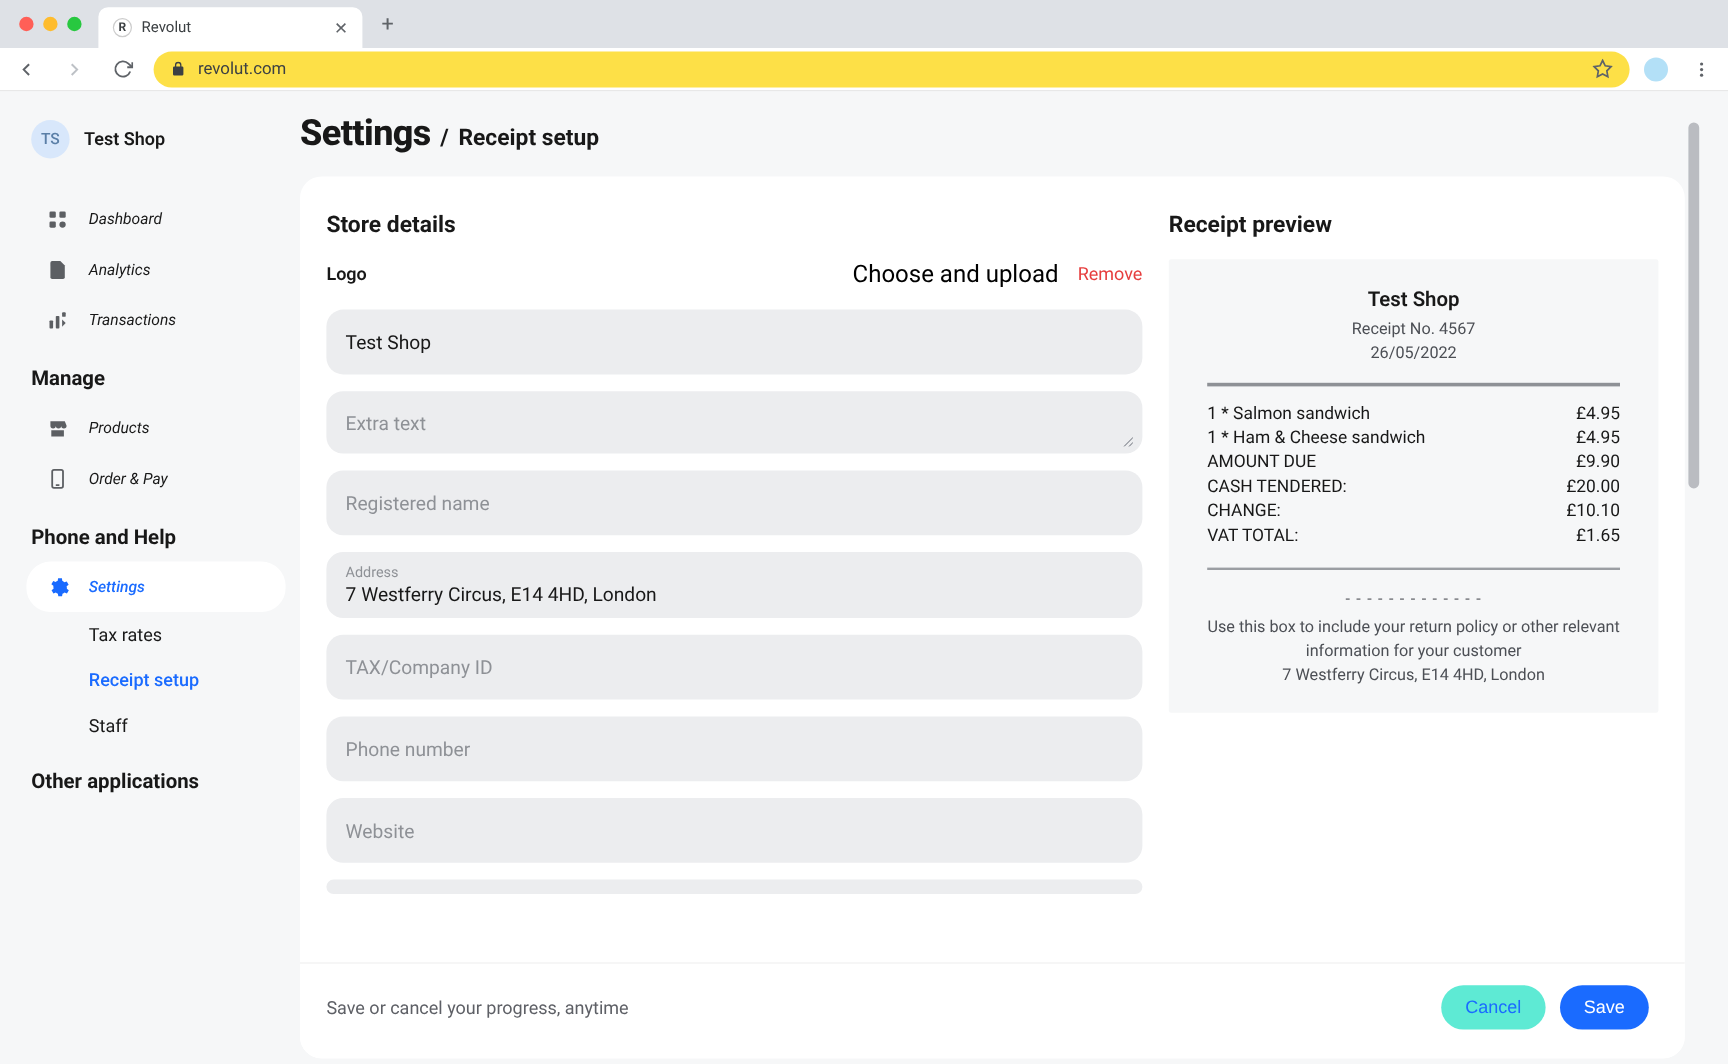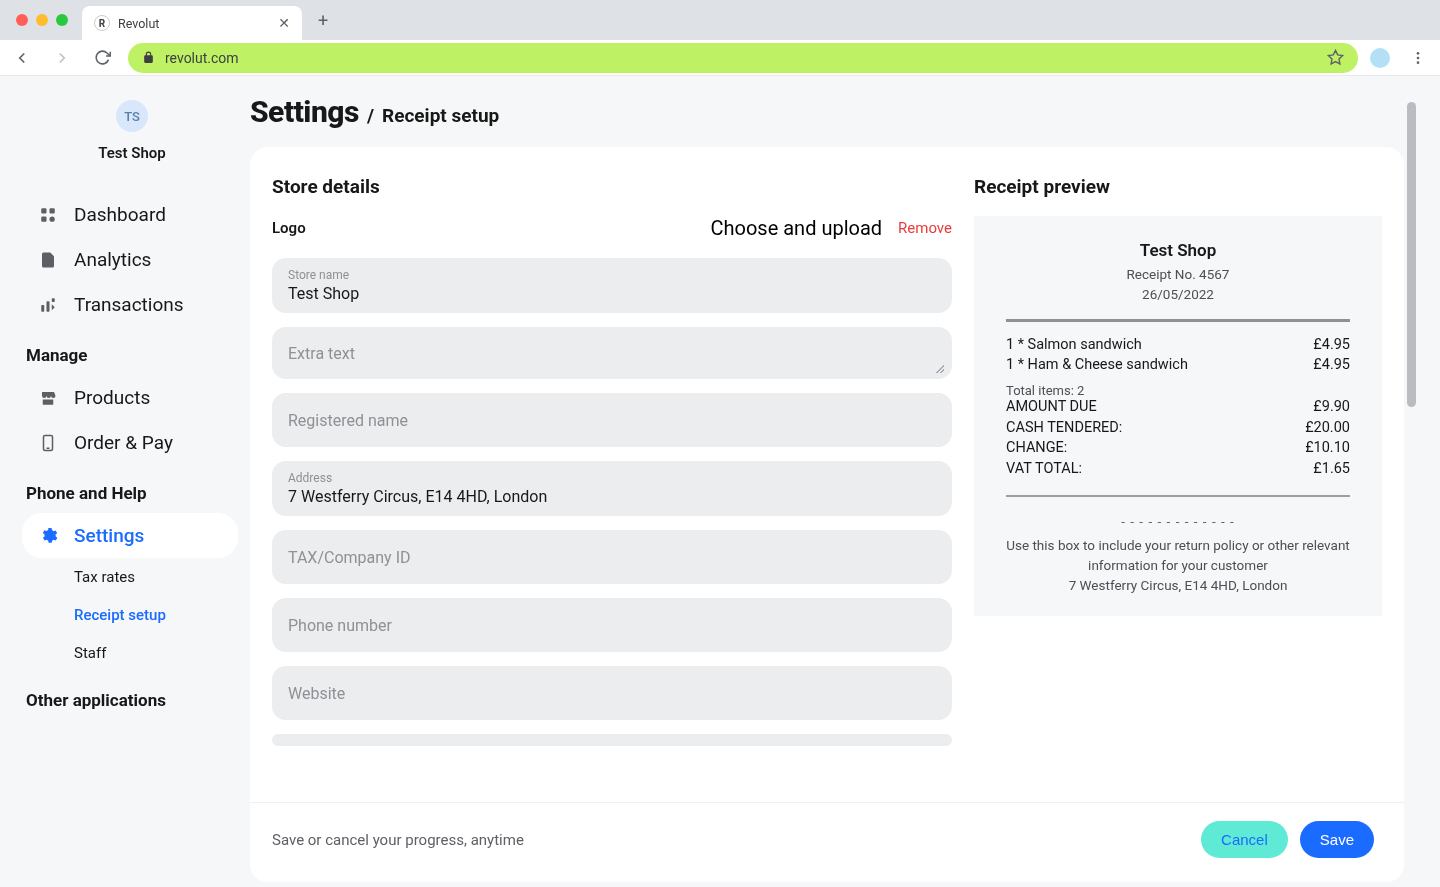--- a/index.html
+++ b/index.html
@@ -14,35 +14,35 @@
   .tl-g { background: #28c840; }
   .tab { background: #fff; border-radius: 8px 8px 0 0; height: 34px; margin-top: 6px; padding: 0 12px; display: flex; align-items: center; gap: 8px; min-width: 220px; font-size: 12.5px; color: #3c4043; }
   .tab-favicon { width: 16px; height: 16px; border-radius: 50%; background: #fff; border: 1px solid #ccc; display:flex; align-items:center; justify-content:center; font-size:10px; font-weight:700; }
   .tab-title { flex: 1; }
   .tab-close { color: #5f6368; font-size: 14px; cursor: pointer; }
   .new-tab { color: #5f6368; font-size: 18px; padding: 0 10px; cursor:pointer; }
   
   .toolbar { background: #fff; height: 36px; display: flex; align-items: center; padding: 0 8px; gap: 12px; border-bottom: 1px solid #e8e8e8; }
   .nav-btn { width: 28px; height: 28px; display:flex; align-items:center; justify-content:center; color: #5f6368; cursor:pointer; }
   .nav-btn.disabled { color: #bdc1c6; }
-  .addr-bar { flex: 1; background: #bef264; border-radius: 16px; height: 30px; display: flex; align-items: center; padding: 0 14px; gap: 10px; font-size: 14px; color: #3c4043; }
+  .addr-bar { flex: 1; background: #fde047; border-radius: 16px; height: 30px; display: flex; align-items: center; padding: 0 14px; gap: 10px; font-size: 14px; color: #3c4043; }
   .addr-icons-right { display:flex; align-items:center; gap: 14px; color: #5f6368;}
   .addr-bar .lock { font-size: 12px; }
   .profile-dot { width:20px; height:20px; border-radius:50%; background:#b3e0f7; }
   
   
   .app { display: flex; height: calc(887px - 76px); }
   .app ::-webkit-scrollbar { width:10px; }
   .app ::-webkit-scrollbar-thumb { background:#c0c2c5; border-radius:5px; }
   .sidebar { width: 250px; padding: 24px 12px 12px 22px; overflow: hidden; }
-  .shop-header { display:flex; align-items:center; gap: 12px; margin-bottom: 30px; padding-left: 4px; flex-direction: column; }
+  .shop-header { display:flex; align-items:center; gap: 12px; margin-bottom: 30px; padding-left: 4px; }
   .shop-avatar { width: 32px; height: 32px; border-radius: 50%; background: #d8e7fb; color:#5b7fa7; display:flex; align-items:center; justify-content:center; font-size:13px; font-weight:500; }
   .shop-name { font-weight:600; font-size:15px; color:#181818; }
   
-  .nav-item { display:flex; align-items:center; gap: 16px; padding: 11px 16px; border-radius: 20px; font-size:19px; color:#181818; cursor:pointer; }
+  .nav-item { display:flex; align-items:center; gap: 16px; padding: 11px 16px; border-radius: 20px; font-size:13px; color:#181818; cursor:pointer;font-style:italic; }
   .nav-item .icon { width:20px; height:20px; color:#5c5f63; display:flex; align-items:center; justify-content:center; }
   .nav-item.active { background:#fff; color:#1a6bff; font-weight:500; }
   .nav-item.active .icon { color:#1a6bff; }
   .nav-sub { padding: 10px 16px 10px 52px; font-size:15px; color:#181818; cursor:pointer; }
   .nav-sub.active { color:#1a6bff; font-weight:500; }
   .nav-section-title { font-size:17px; font-weight:700; color:#181818; padding: 18px 4px 10px 4px; }
   
   
   .main { flex:1; padding: 18px 36px 0 0; overflow: hidden; position:relative; height:100%; }
   .page-header { display:flex; align-items:baseline; gap:6px; padding: 0 0 18px 0; }
@@ -235,21 +235,20 @@
     <div class="card">
       <div class="card-left">
         <div class="section-title">Store details</div>
         <div class="logo-row">
           <span class="logo-label">Logo</span>
           <span class="link-blue">Choose and upload</span>
           <span class="link-red">Remove</span>
         </div>
 
         <div class="field">
-          <div class="field-label-small">Store name</div>
           <div class="field-value">Test Shop</div>
         </div>
         <div class="field textarea">
           <div class="field-placeholder">Extra text</div>
         </div>
         <div class="field">
           <div class="field-placeholder">Registered name</div>
         </div>
         <div class="field">
           <div class="field-label-small">Address</div>
@@ -277,21 +276,20 @@
           </div>
           <div class="receipt-hr"></div>
           <div class="receipt-row">
             <span>1 * Salmon sandwich</span>
             <span>£4.95</span>
           </div>
           <div class="receipt-row">
             <span>1 * Ham &amp; Cheese sandwich</span>
             <span>£4.95</span>
           </div>
-          <div class="receipt-small">Total items: 2</div>
           <div class="receipt-row">
             <span>AMOUNT DUE</span>
             <span>£9.90</span>
           </div>
           <div class="receipt-block">
             <div class="receipt-row">
               <span>CASH TENDERED:</span>
               <span>£20.00</span>
             </div>
             <div class="receipt-row">

